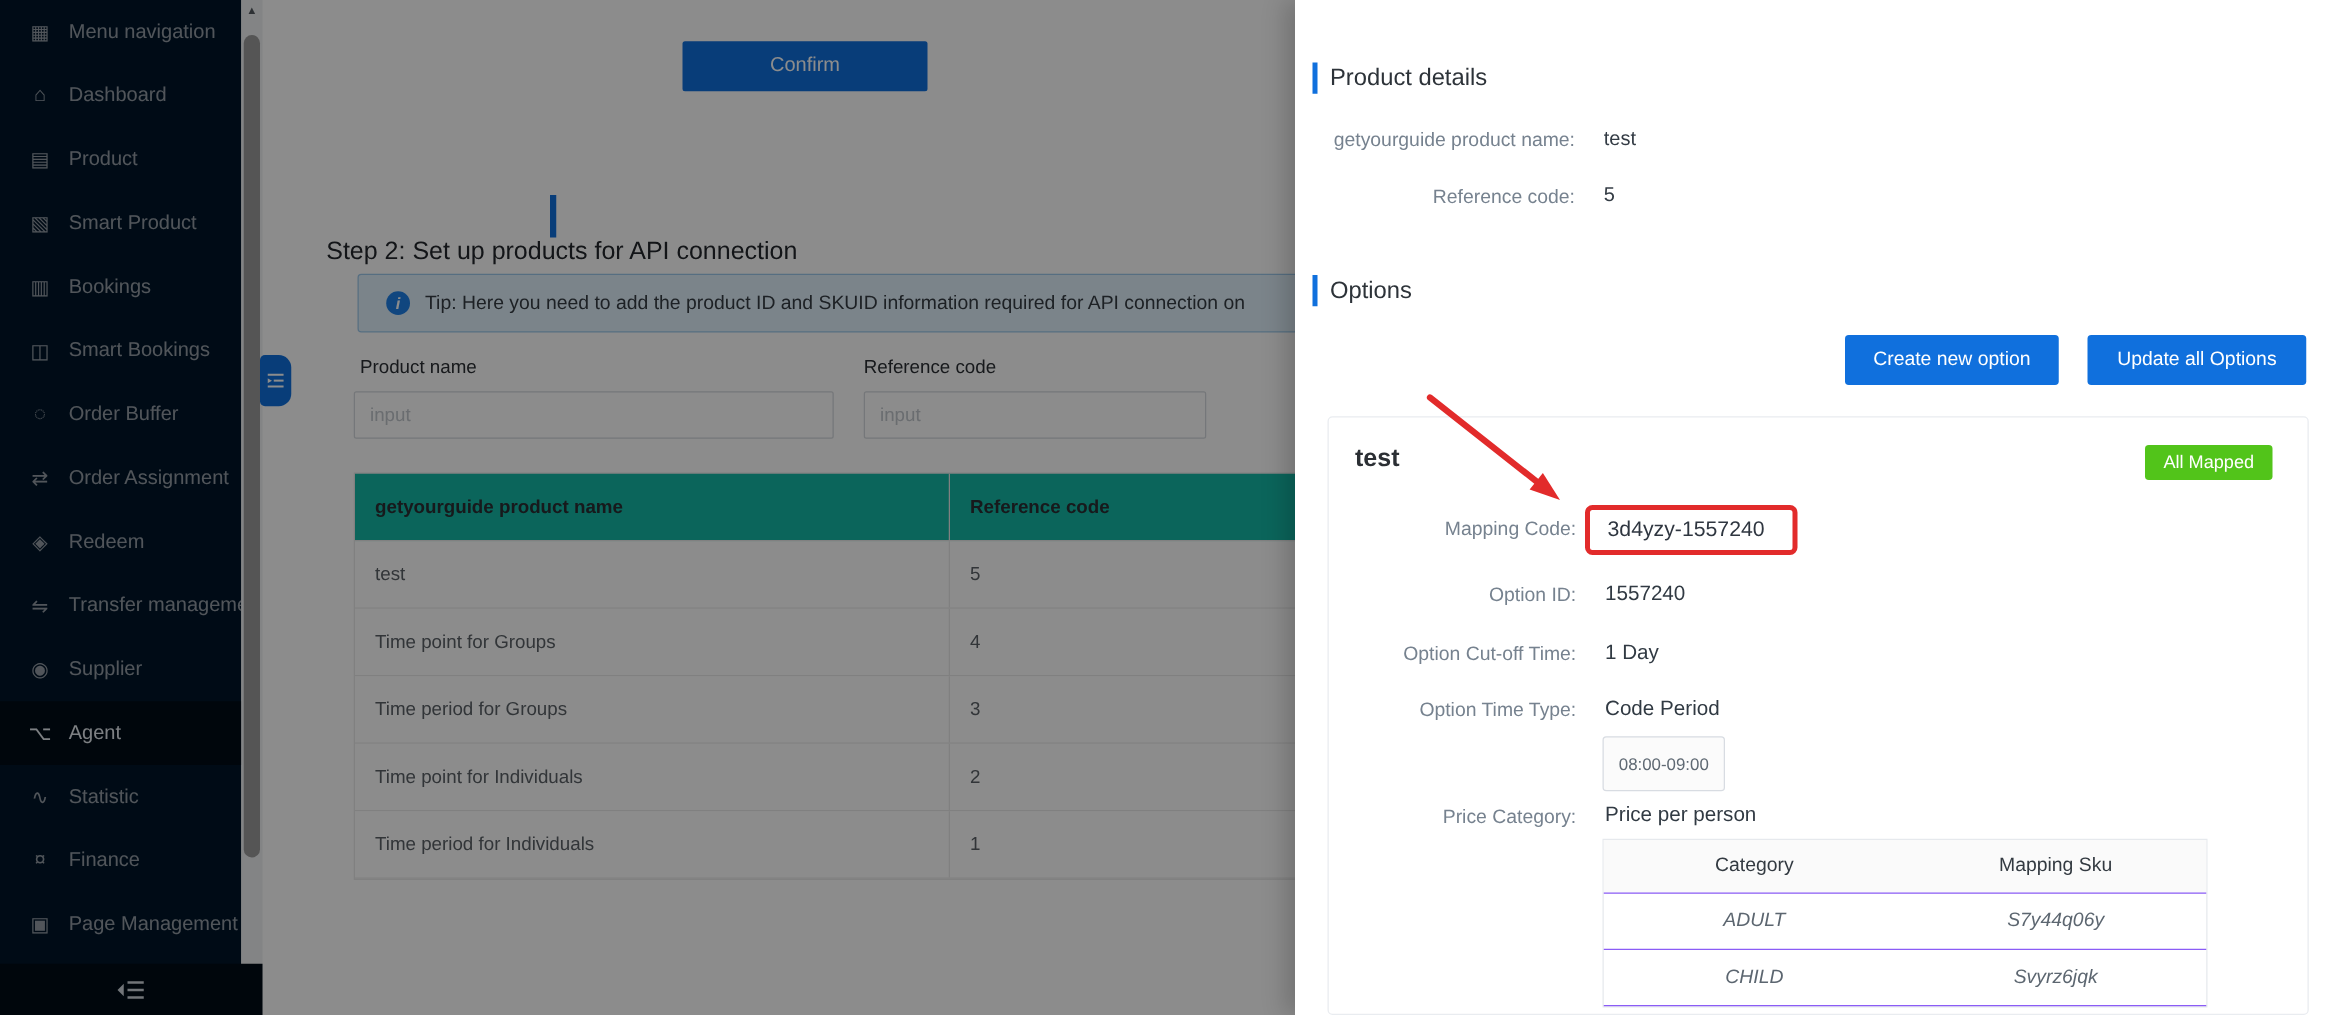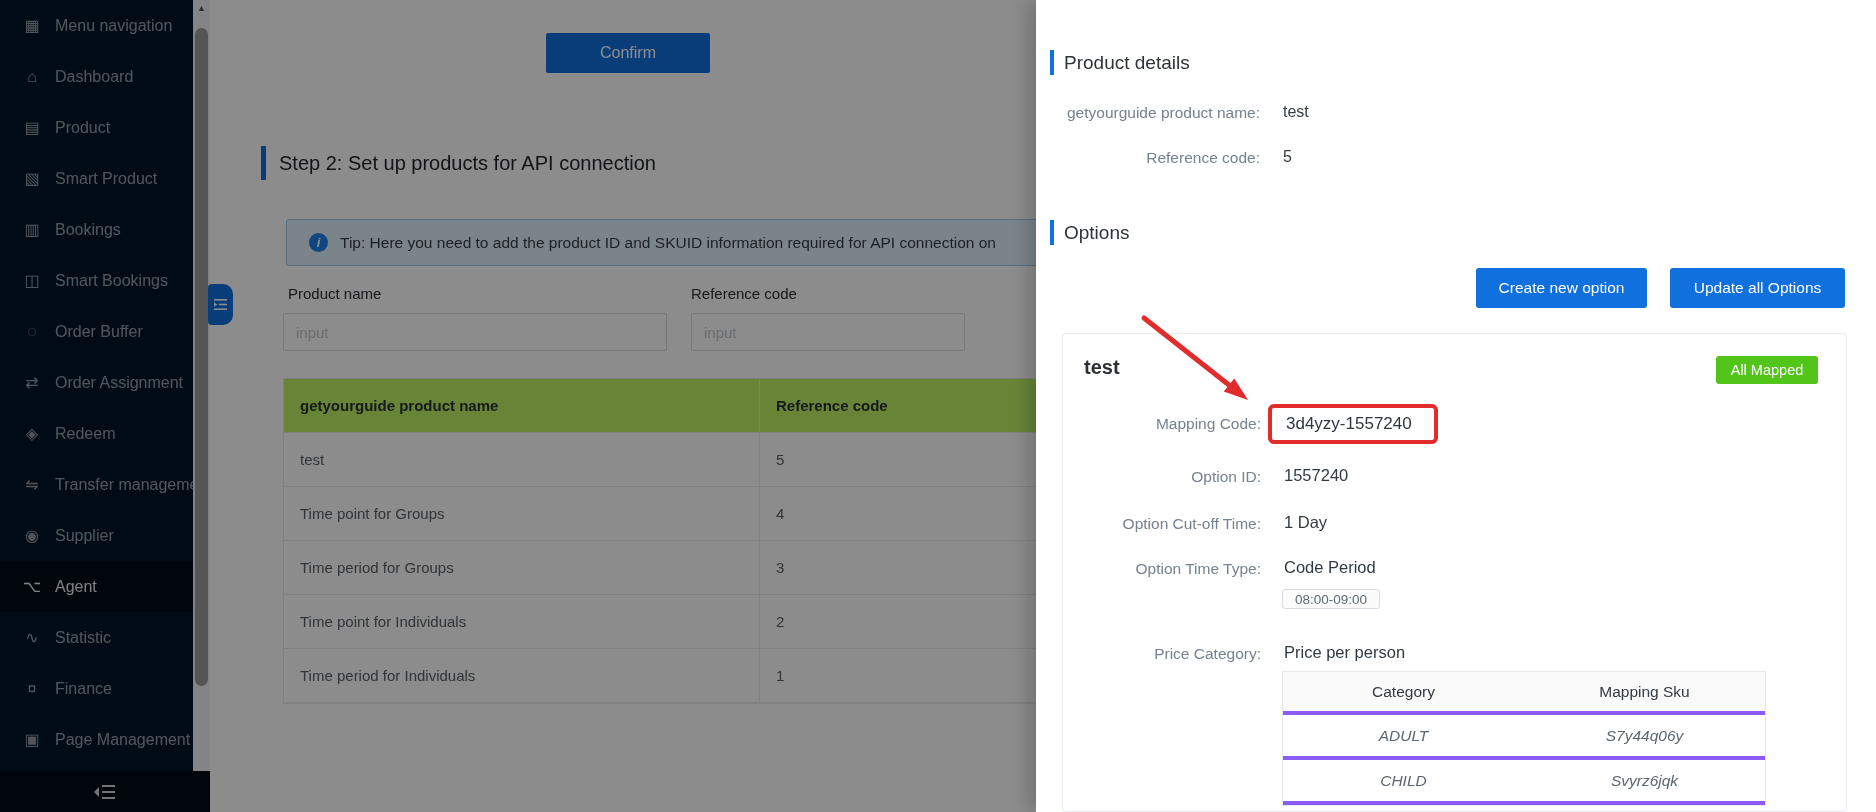--- a/index.html
+++ b/index.html
@@ -16,42 +16,42 @@
   .nav-ico { flex:0 0 20px; width:20px; margin-right:13px; font-size:16px; text-align:center; }
   .side-scroll { position:absolute; left:193px; top:0; width:17px; height:812px; background:#eef0f2; z-index:1; }
   .scroll-arrow { position:absolute; top:3px; left:0; width:17px; text-align:center; font-size:9px; color:#555a60; cursor:pointer; }
   .scroll-thumb { position:absolute; left:2px; top:28px; width:13px; height:658px; background:#9b9b9b; border-radius:7px; cursor:pointer; }
   .footer-trigger { position:absolute; left:0; top:771px; width:210px; height:41px; background:#000c17;
     display:flex; align-items:center; justify-content:center; z-index:3; cursor:pointer; }
   
   .content { position:absolute; left:210px; top:0; width:1666px; height:812px; background:#ffffff; }
   .btn { background:#1070dd; color:#fff; border:none; border-radius:2px; font-size:16px;
     font-family:inherit; cursor:pointer; }
-  .confirm-btn { position:absolute; left:336px; top:33px; width:164px; height:40px; }
+  .confirm-btn { position:absolute; left:336px; top:33px; width:196px; height:40px; }
   .sec-head { position:absolute; display:flex; align-items:center; }
-  .step-head { left:51px; top:146px; }
+  .step-head { left:51px; top:156px;flex-direction:column; }
   .head-bar { width:5px; height:34px; background:#1070dd; margin-right:13px; }
   .step-title { font-size:20px; color:#23272c; }
   .tip { position:absolute; left:76px; top:219px; width:920px; height:47px; background:#e0f0fb;
     border:1px solid #9dc9ec; border-radius:3px; display:flex; align-items:center; padding-left:22px; }
   .tip-ico { flex:0 0 19px; width:19px; height:19px; border-radius:50%; background:#1e80e8; color:#fff;
     font-size:13px; font-weight:bold; font-style:italic; display:flex; align-items:center; justify-content:center; margin-right:12px; }
   .tip-text { font-size:15.5px; color:#363d44; white-space:nowrap; }
   .field-label { position:absolute; font-size:15px; color:#2a2e33; }
   #label-pn { left:78px; top:285px; }
   #label-rc { left:481px; top:285px; }
   .tinput { position:absolute; height:38px; border:1px solid #d5d9de; border-radius:2px;
     font-size:15px; padding:0 12px; color:#333; background:#fff; font-family:inherit; }
   .tinput::placeholder { color:#c1c6cc; }
   #input-pn { left:73px; top:313px; width:384px; }
   #input-rc { left:481px; top:313px; width:274px; }
   .ptable { position:absolute; left:73px; top:378px; width:850px; border:1px solid #e9e9e9; font-size:15px; background:#fff; }
   .prow { display:flex; height:54px; align-items:stretch; border-bottom:1px solid #e9e9e9; background:#fff; color:#5b6167; }
   .prow:last-child { border-bottom:1px solid #e9e9e9; }
-  .prow.head { background:#bef264; font-weight:bold; color:#2b2f33; }
+  .prow.head { background:#14b8a6; font-weight:bold; color:#2b2f33; }
   .pc1 { width:475px; padding-left:16px; display:flex; align-items:center; }
   .pc2 { flex:1; padding-left:16px; border-left:1px solid #e9e9e9; display:flex; align-items:center; }
   
   .handle { position:absolute; left:208px; top:284px; width:25px; height:41px; background:#1070dd;
     border-radius:4px 10px 10px 4px; z-index:2; display:flex; align-items:center; justify-content:center; cursor:pointer; }
   .overlay { position:absolute; left:0; top:0; width:1036px; height:812px; background:rgba(0,0,0,0.45); z-index:5; }
   
   .drawer { position:absolute; left:1036px; top:0; width:840px; height:812px; background:#ffffff;
     z-index:6; box-shadow:-8px 0 18px rgba(0,0,0,0.18); }
   .d-head { position:absolute; display:flex; align-items:center; }
@@ -66,25 +66,25 @@
   .card { position:absolute; left:26px; top:333px; width:785px; height:479px;
     border:1px solid #e9ecf0; border-radius:4px; background:#fff; }
   .card-title { position:absolute; left:21px; top:22px; font-size:20px; font-weight:bold; color:#2b2f34; }
   .badge { position:absolute; left:653px; top:22px; width:102px; height:28px; background:#52c41a;
     color:#fff; font-size:14.5px; border-radius:3px; display:flex; align-items:center; justify-content:center; }
   .c-label { position:absolute; width:198px; text-align:right; color:#76828f; font-size:15.5px; }
   .c-value { position:absolute; left:221px; color:#313a43; font-size:16.5px; }
   .map-box { position:absolute; left:205px; top:70px; width:170px; height:40px;
     border:4px solid #e22b2b; border-radius:6px; display:flex; align-items:center; padding-left:14px; }
   .map-value { font-size:17px; color:#2f3640; }
-  .chip { position:absolute; left:219px; top:255px; height:20px; padding:0 12px;
+  .chip { position:absolute; left:219px; top:255px; height:44px; padding:0 12px;
     border:1px solid #d8dce2; background:#fbfbfb; border-radius:3px; font-size:13.5px; color:#5f6973;
     display:inline-flex; align-items:center; }
   .price-table { position:absolute; left:219px; top:337px; width:484px; border:1px solid #e6e9ed; font-size:15.5px; }
-  .pt-row { display:flex; align-items:center; border-bottom:4px solid #8b5cf6; color:#5c6670; }
+  .pt-row { display:flex; align-items:center; border-bottom:1px solid #8b5cf6; color:#5c6670; }
   .pt-row.head { height:43px; background:#fafafa; color:#333a41; font-weight:500; }
   .pt-row.body { height:45px;font-style:italic; }
   .pt-cell { width:50%; text-align:center; }
   .annot-arrow { position:absolute; left:80px; top:300px; z-index:8; pointer-events:none; }
 </style>
 </head>
 <body>
 
 <div class="app">
 

